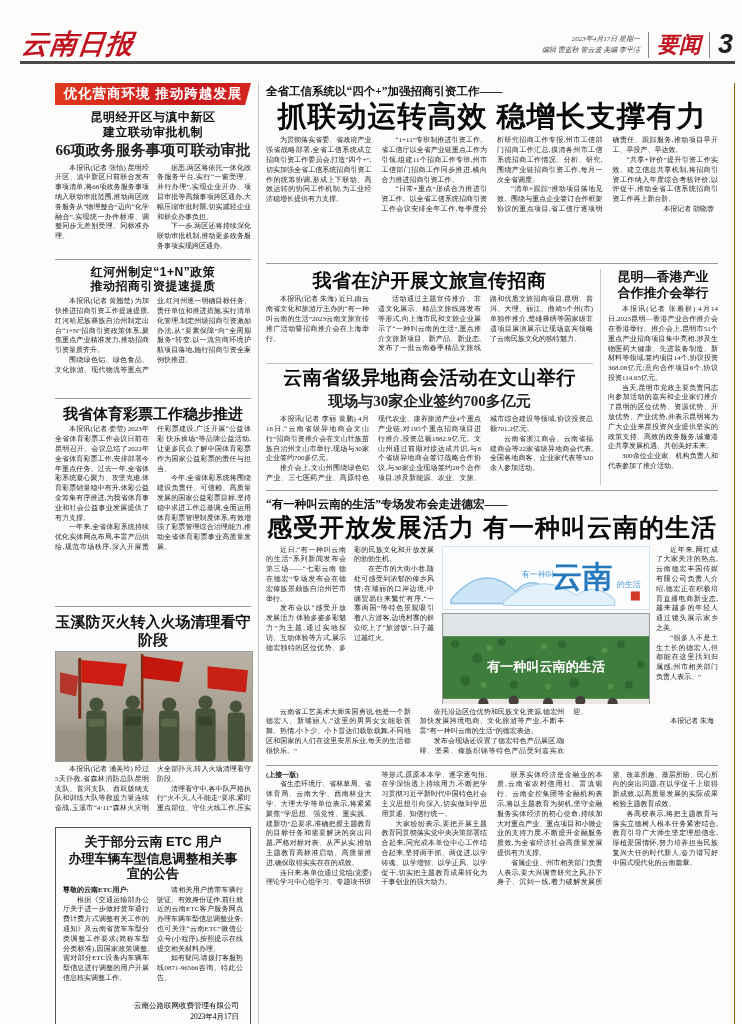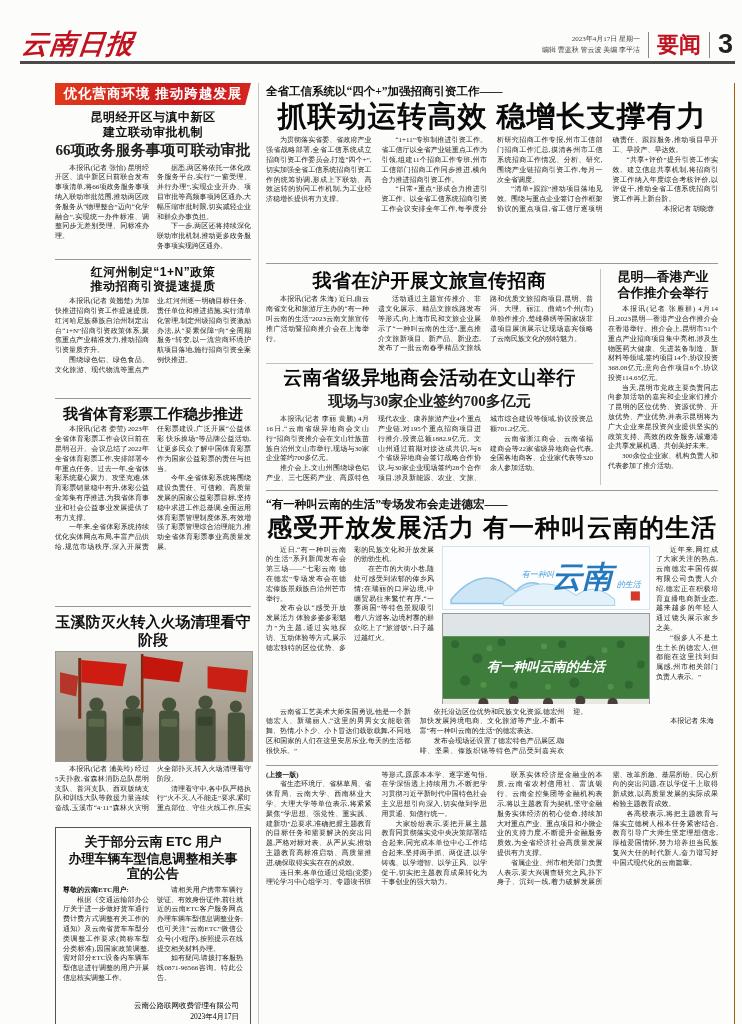--- a/index.html
+++ b/index.html
@@ -2,21 +2,21 @@
 <html><head>
 <meta charset="utf-8">
 <style>
   html,body{margin:0;padding:0;background:#d8d6d2;font-family:"Liberation Serif","DejaVu Serif",serif;}
   .page{position:relative;width:742px;height:1024px;margin:0 auto;background:#fcfcfb;box-shadow:0 0 8px rgba(0,0,0,.35);overflow:hidden;}
   .inner{position:absolute;left:20px;right:7px;top:20px;bottom:12px;}
 
   
   .hdr{display:flex;align-items:flex-end;justify-content:space-between;height:38px;padding:0 2px;}
   .masthead{font-family:"Liberation Serif",serif;font-weight:bold;font-style:italic;font-size:27px;color:#c01320;letter-spacing:1px;transform:skewX(-6deg);line-height:1;}
-  .hdr-right{display:flex;align-items:center;gap:8px;}
+  .hdr-right{display:flex;align-items:center;gap:8px;font-style:italic;}
   .hdr-meta{text-align:right;font-size:7px;line-height:1.5;color:#444;}
   .vbar{width:1px;height:26px;background:#888;}
   .section-name{font-size:22px;font-weight:bold;color:#c01320;font-family:"Liberation Sans",sans-serif;line-height:1;}
   .page-no{font-size:27px;font-weight:bold;color:#222;font-family:"Liberation Sans",sans-serif;line-height:1;}
   .hdr-rule{height:3px;background:#4a4a4a;margin-top:3px;}
 
   
   .content{display:flex;margin-left:35px;margin-top:19px;height:946px;}
   .leftcol{width:196px;flex:none;display:flex;flex-direction:column;}
   .v-rule{width:1px;background:#c8c6c2;margin:0 7px;}
@@ -44,21 +44,21 @@
   .sig-block{text-align:right;font-size:7.5px;line-height:1.5;margin-top:3px;padding-right:4px;}
 
   
   .notice{border:1px solid #555;padding:6px 7px;margin-top:4px;flex:1;display:flex;flex-direction:column;overflow:hidden;}
   .notice .h1{font-size:13px;}
   .notice .bt{margin-top:3px;flex:1;}
   .salutation{text-indent:0 !important;font-weight:bold;}
 
   
   .photo{display:block;width:100%;border:1px solid #999;background:#eee;}
-  figure{margin:0;font-style:italic;}
+  figure{margin:0;}
 
   
   .dh-row{display:flex;gap:8px;height:158px;overflow:hidden;}
   .dh-left{width:168px;flex:none;}
   .dh-center{width:206px;flex:none;display:flex;flex-direction:column;gap:3px;}
   .dh-right{flex:1;min-width:0;}
   .dh-strip{margin-top:4px;height:52px;overflow:hidden;}
 
   .mid-row{display:flex;height:216px;overflow:hidden;}
   .mid-left{flex:1;min-width:0;padding-right:7px;}

